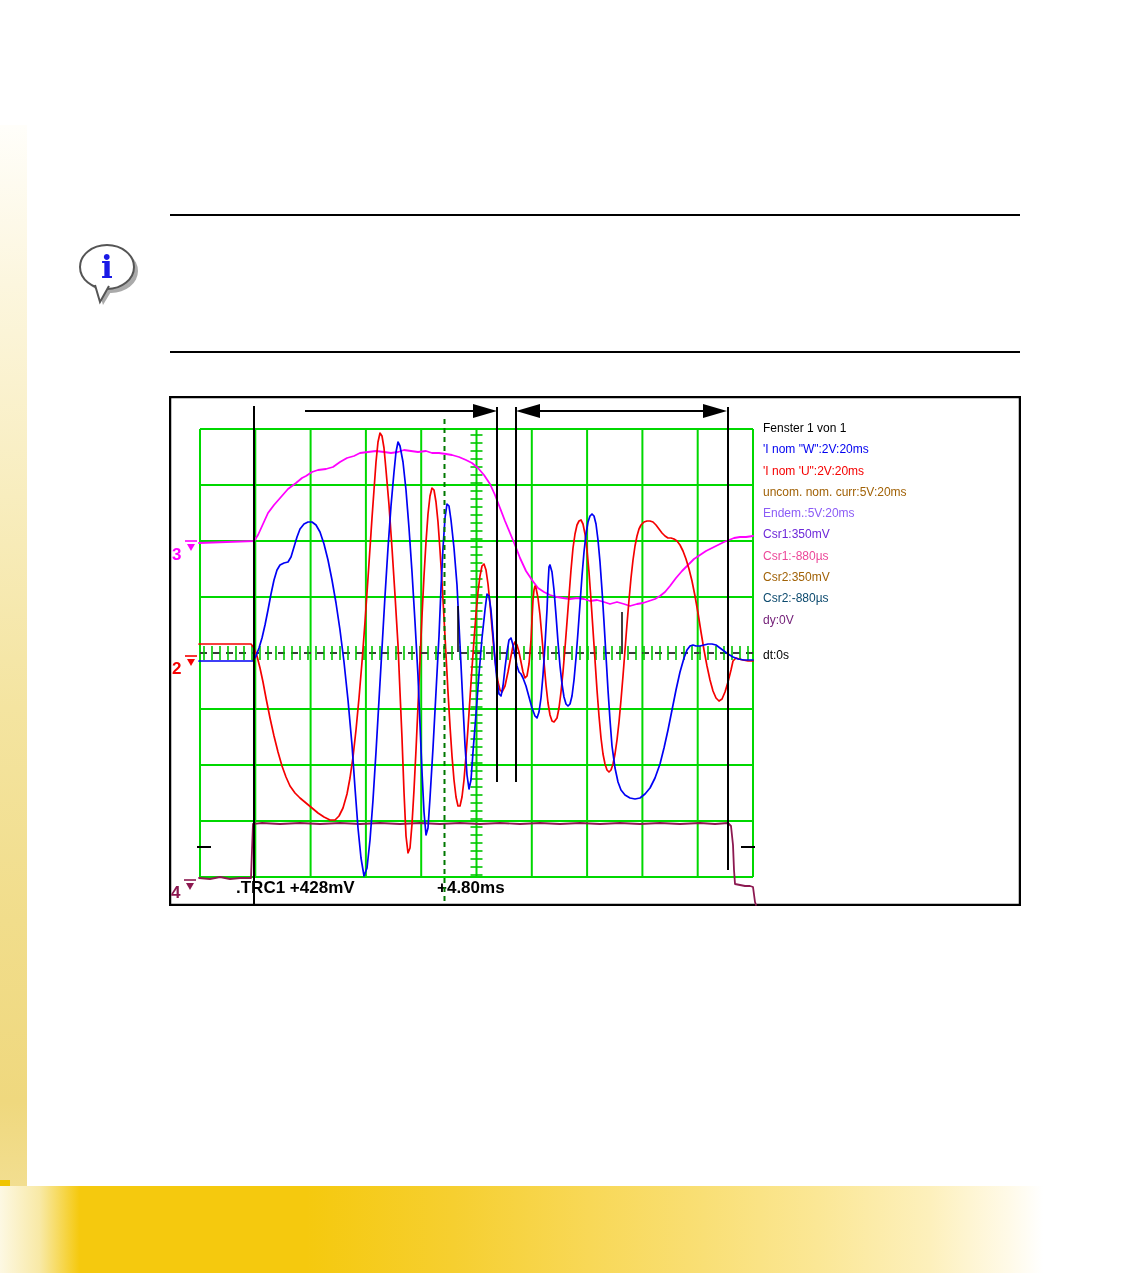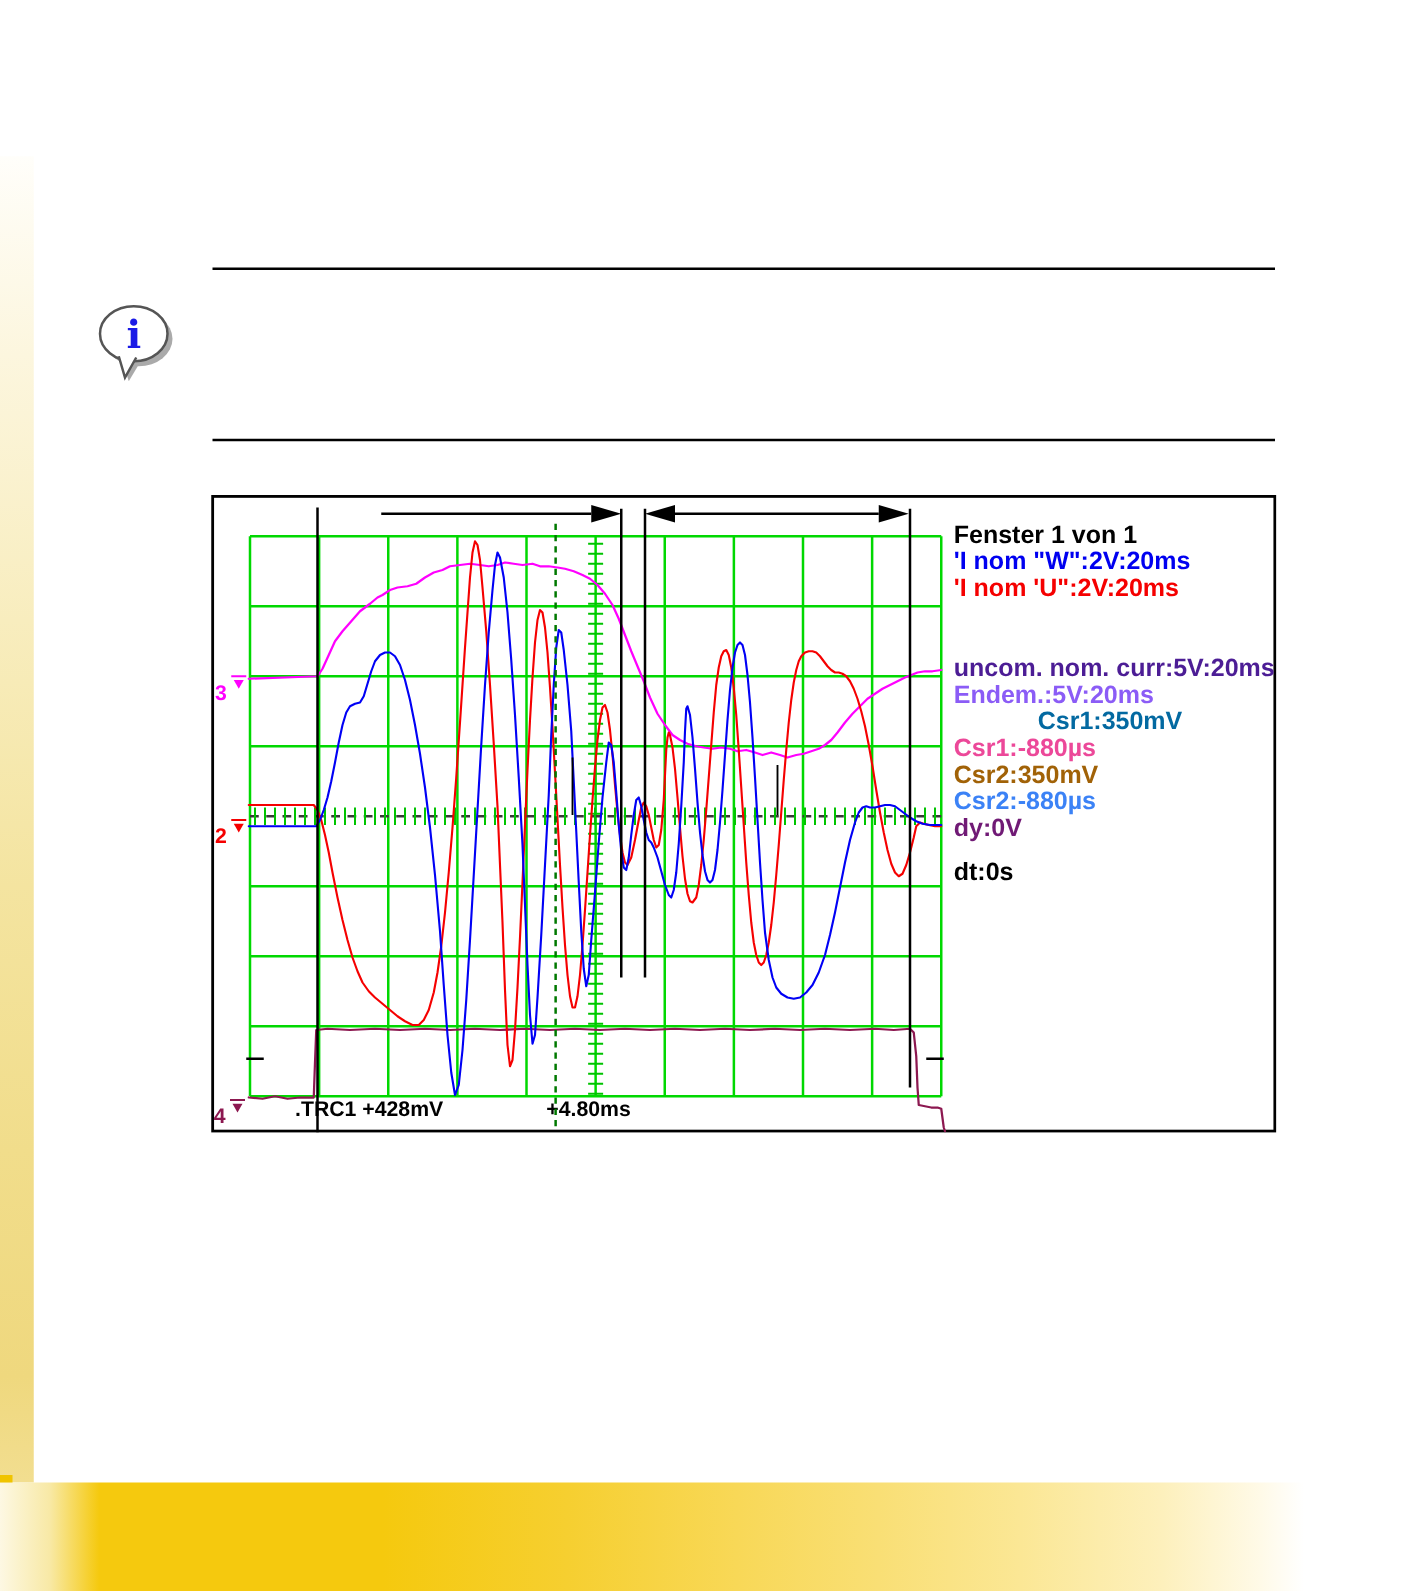--- a/index.html
+++ b/index.html
@@ -7,21 +7,21 @@
         font-family:"Liberation Sans",sans-serif;}
   .left-strip{position:absolute;left:0;top:125px;width:27px;height:1061px;
         background:linear-gradient(to bottom,#FFFEFA 0%,#FCF6DE 15%,#F8EDBE 35%,#F4E4A0 55%,#F1DD8B 75%,#EFD87E 92%,#F2DE90 100%);}
   .hrule{position:absolute;left:170px;width:850px;height:2px;background:#000;}
   .rule-top{top:214px;}
   .rule-bottom{top:351px;}
   .info-icon{position:absolute;left:75px;top:243px;width:66px;height:68px;}
   .figure{position:absolute;left:169px;top:396px;width:852px;height:510px;}
   .figure svg{position:absolute;left:0;top:0;}
   .legend{position:absolute;left:594px;top:22px;width:250px;}
-  .legend-line{font-size:20px;font-weight:bold;line-height:21.3px;white-space:nowrap;
+  .legend-line{font-size:12px;font-weight:normal;line-height:21.3px;white-space:nowrap;
         letter-spacing:0px;}
   .bottom-band{position:absolute;left:0;top:1186px;width:1134px;height:87px;
         background:linear-gradient(to right,#FDF8E3 0%,#F8E9A6 3.5%,#F5C90E 7%,#F5C90E 27%,#F6CF30 40%,#F8D857 52%,#F9DF75 62%,#FBE795 72%,#FDF0BC 82%,#FFFAE8 89%,#FFFFFF 92%,#FFFFFF 100%);}
   .band-corner{position:absolute;left:0;top:1180px;width:10px;height:6px;background:#F0C400;}
 </style>
 </head>
 <body>
 
 <div class="page">
 
@@ -215,26 +215,26 @@
         <line x1="185" y1="656" x2="197" y2="656" stroke="#F50000" stroke-width="1.6"></line>
         <polygon points="187,659 195,659 191,666" fill="#F50000"></polygon>
         <text x="171" y="898" fill="#8C1850" font-size="17" font-weight="bold" font-family="&quot;Liberation Sans&quot;, sans-serif">4</text>
         <line x1="184" y1="880" x2="196" y2="880" stroke="#8C1850" stroke-width="1.6"></line>
         <polygon points="186,883 194,883 190,890" fill="#8C1850"></polygon>
       </svg>
     <div class="legend" id="scope-legend">
         <div class="legend-line" style="color: rgb(0, 0, 0);">Fenster 1 von 1</div>
         <div class="legend-line" style="color: rgb(0, 0, 240);">'I nom "W":2V:20ms</div>
         <div class="legend-line" style="color: rgb(245, 0, 0);">'I nom 'U":2V:20ms</div>
-        <div class="legend-line" style="color: #4c1d95; margin-top: 43px;">uncom. nom. curr:5V:20ms</div>
+        <div class="legend-line" style="color: #a16207;">uncom. nom. curr:5V:20ms</div>
         <div class="legend-line" style="color: #8b5cf6;">Endem.:5V:20ms</div>
-        <div class="legend-line" style="color: #0369a1; text-align: center;">Csr1:350mV</div>
+        <div class="legend-line" style="color: #6d28d9;">Csr1:350mV</div>
         <div class="legend-line" style="color: #ec4899;">Csr1:-880µs</div>
         <div class="legend-line" style="color: #a16207;">Csr2:350mV</div>
-        <div class="legend-line" style="color: #3b82f6;">Csr2:-880µs</div>
+        <div class="legend-line" style="color: #0c4a6e;">Csr2:-880µs</div>
         <div class="legend-line" style="color: #701a75;">dy:0V</div>
         <div class="legend-line" style="color: rgb(0, 0, 0); margin-top: 14px;">dt:0s</div>
       </div>
   </div>
 
   <div class="bottom-band"></div>
   <div class="band-corner"></div>
 
 </div>
 

